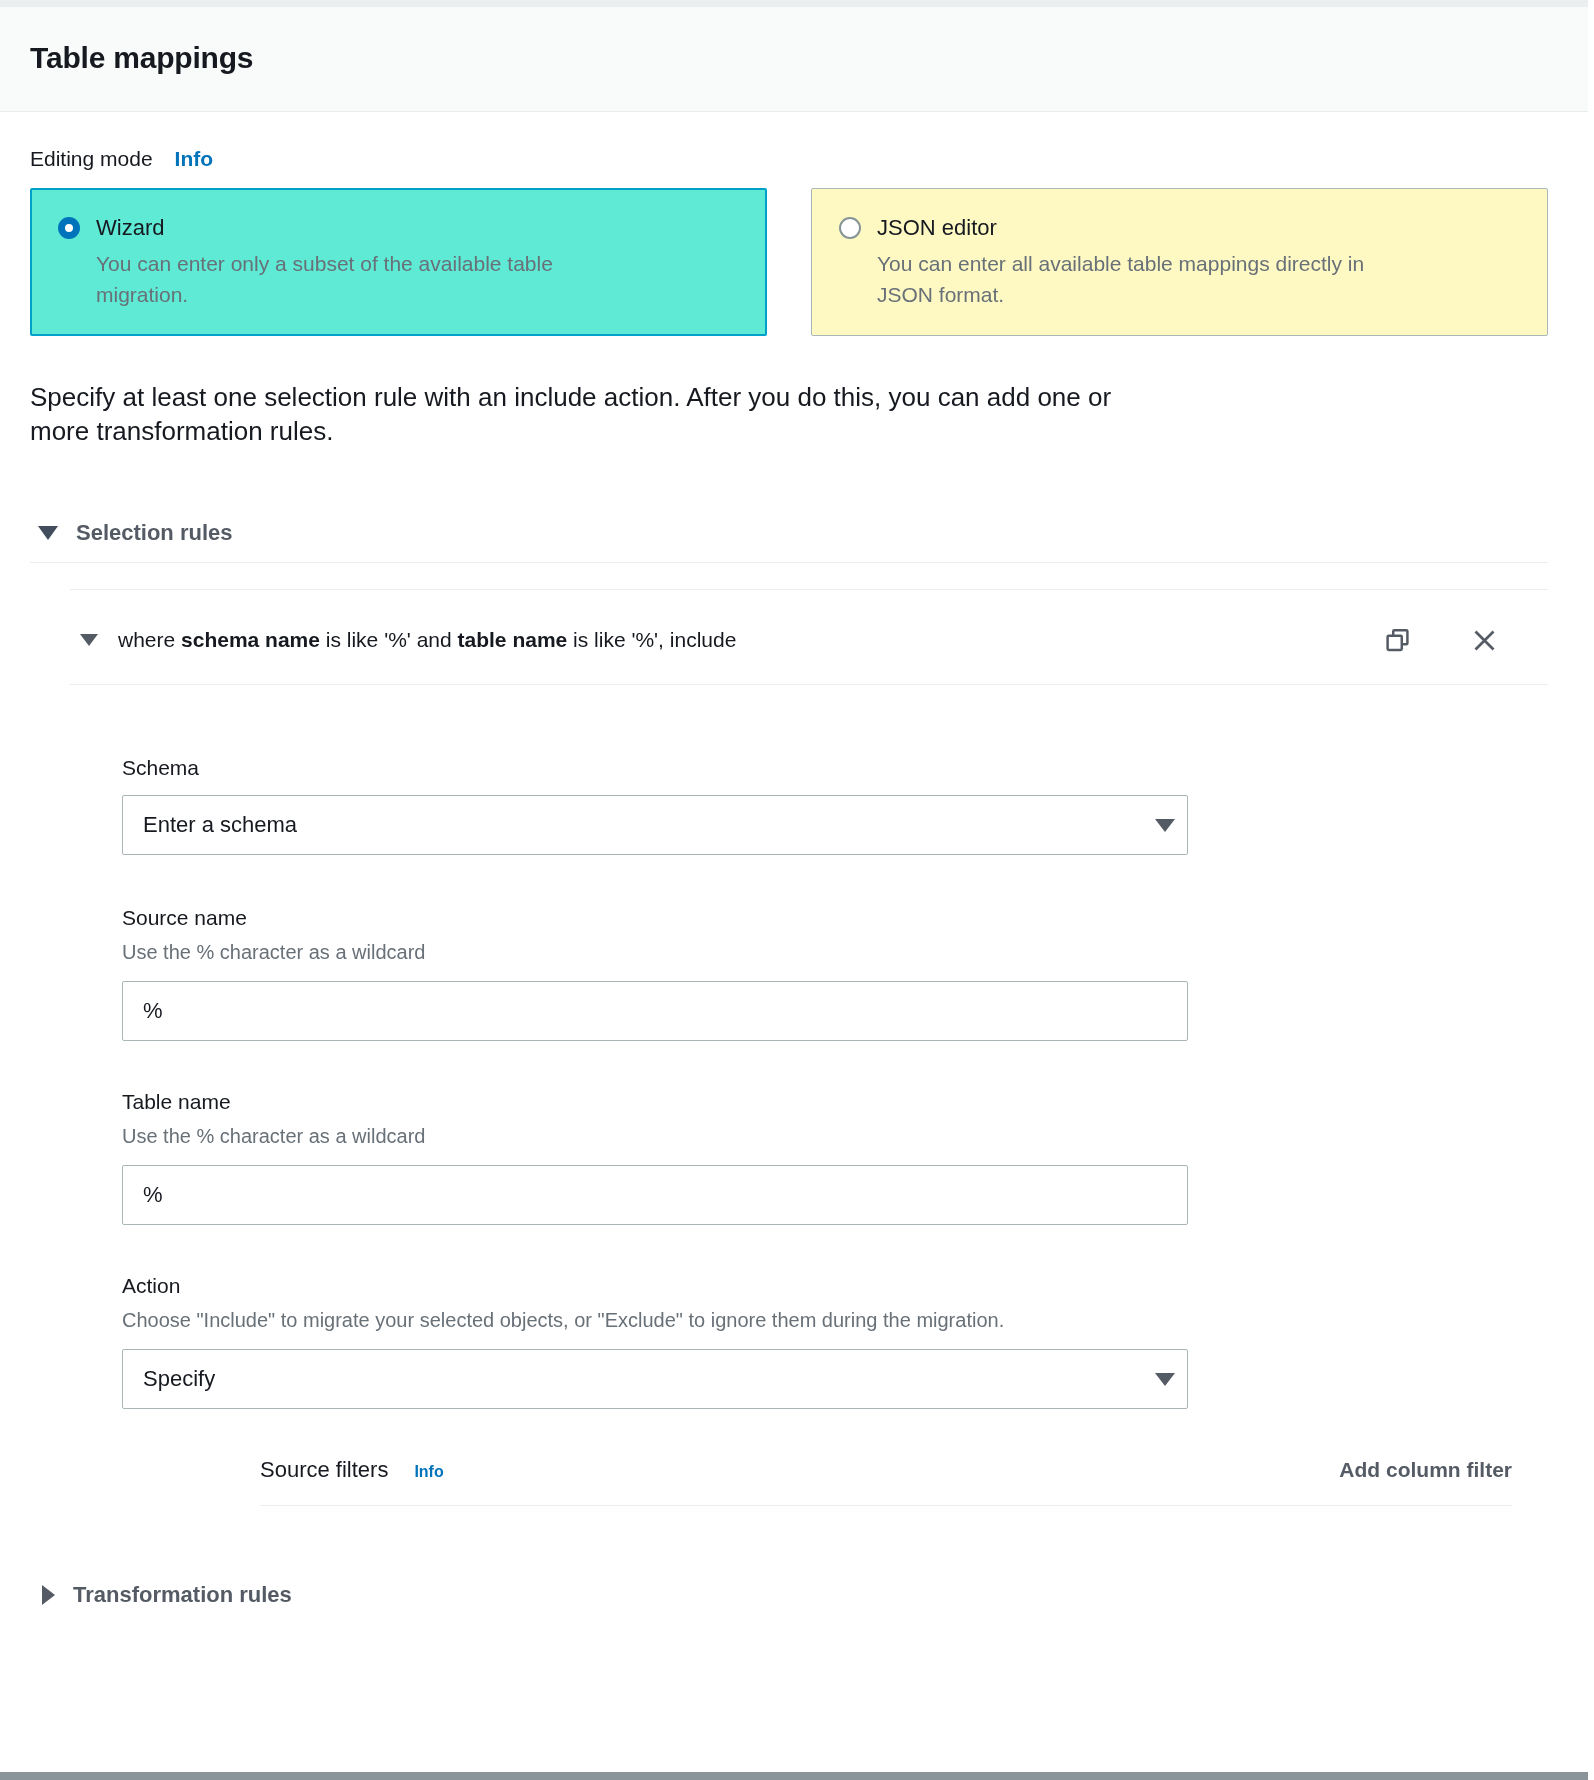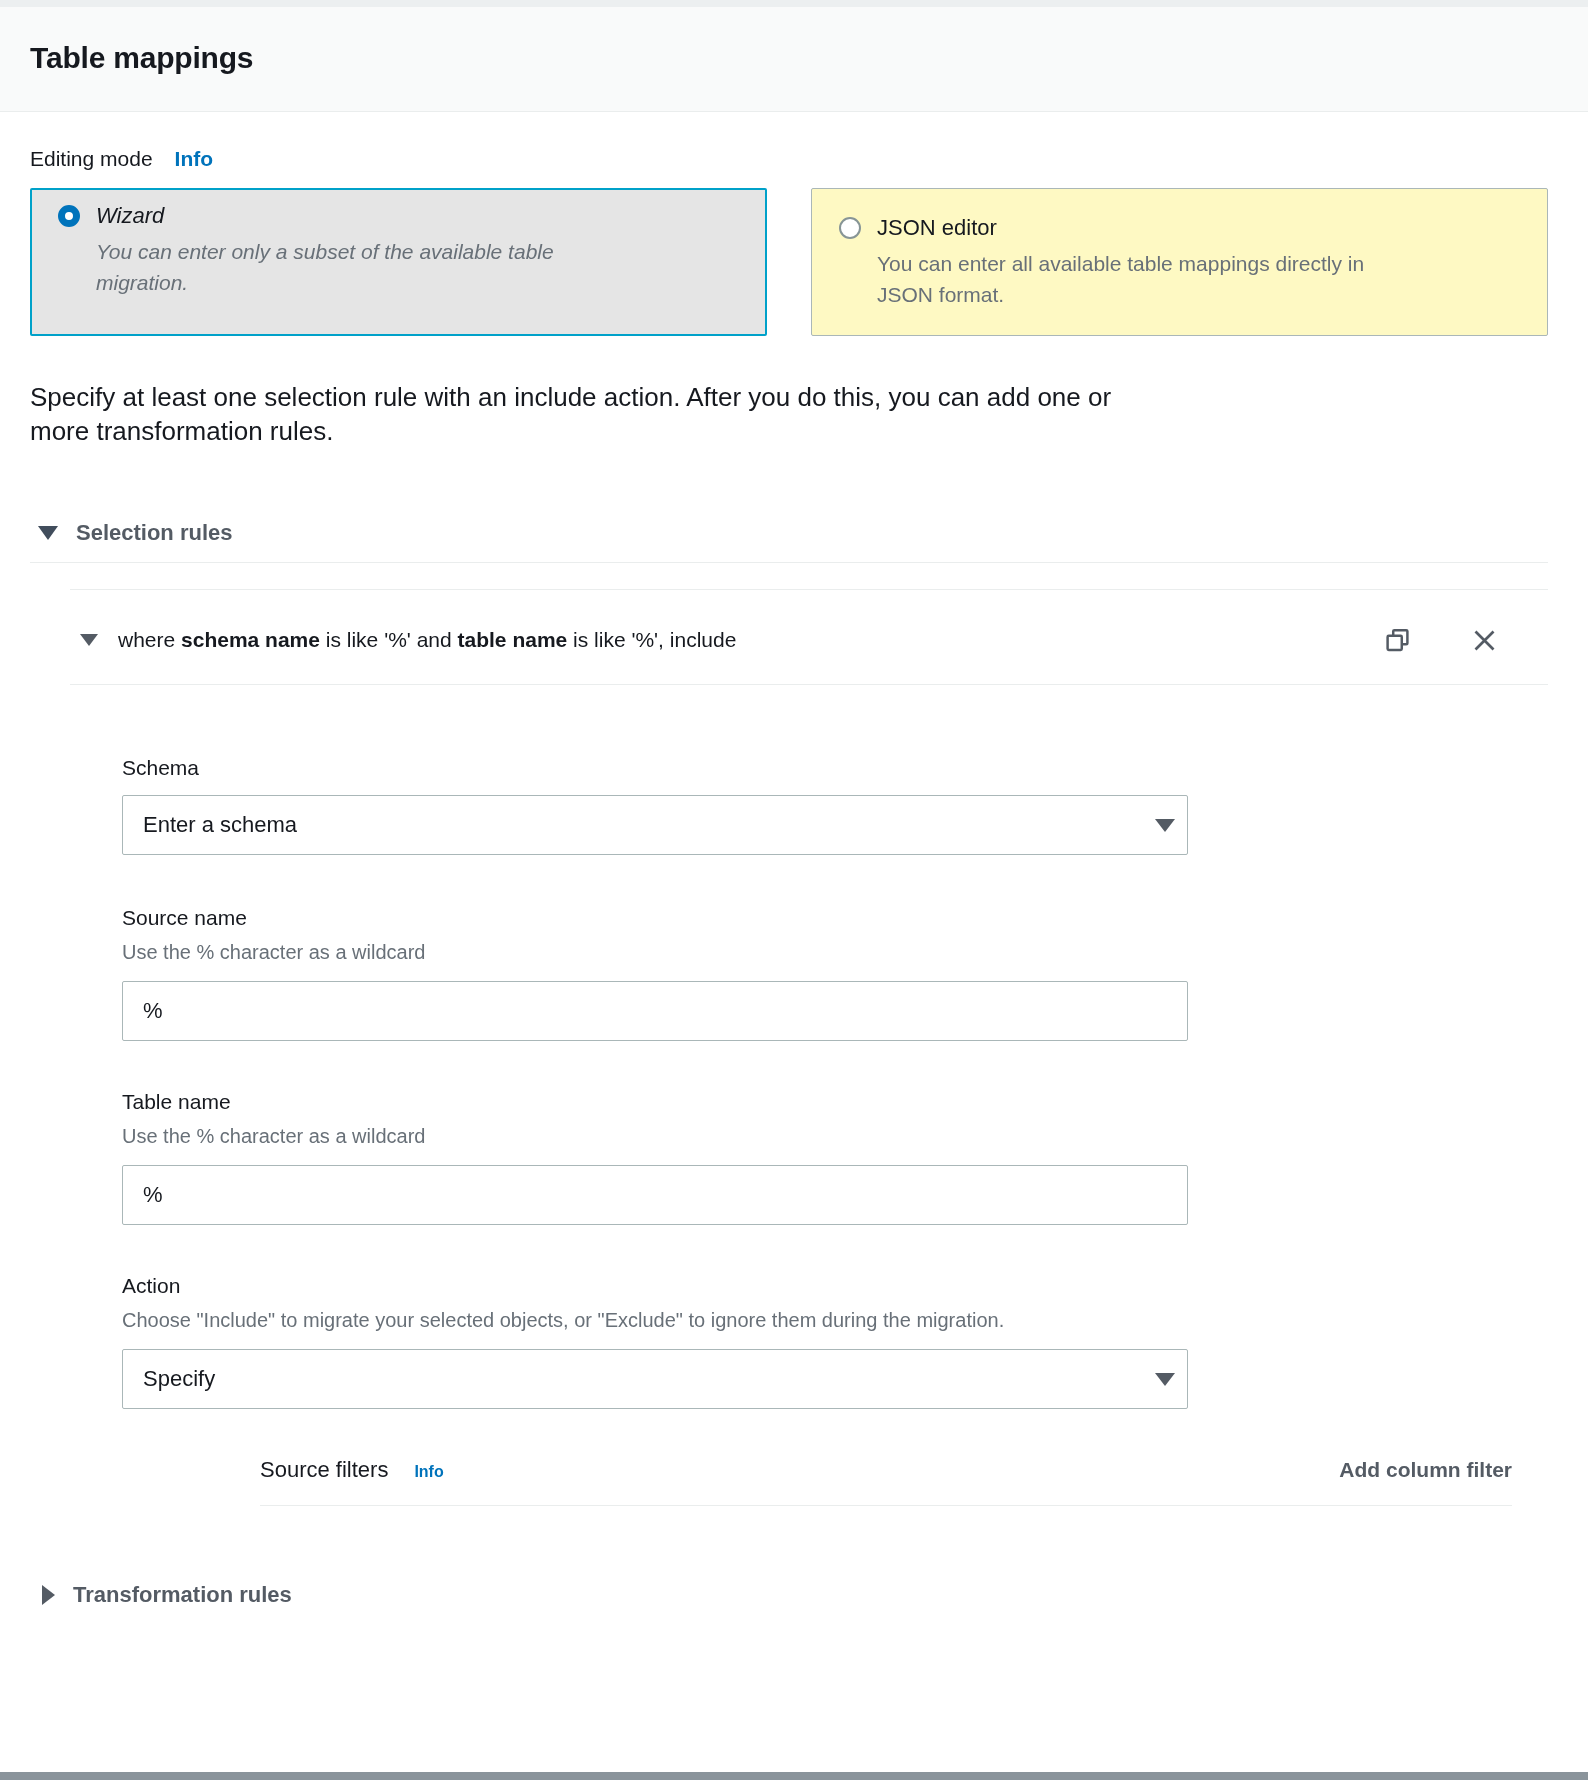--- a/index.html
+++ b/index.html
@@ -14,21 +14,21 @@
   .panel-header h1 { font-size:30px; font-weight:700; color:#16191f; letter-spacing:-0.2px; }
 
   .content { padding:0 40px 0 30px; }
 
   .field-label-row { margin-top:34px; font-size:21px; line-height:26px; }
   .label-text { color:#16191f; }
   .info-link { color:#0073bb; font-weight:700; text-decoration:none; margin-left:22px; cursor:pointer; }
 
   .cards { display:flex; gap:44px; margin-top:16px; }
   .card { flex:1; background:#fef9c3; border:1px solid #aab7b8; border-radius:2px; padding:25px 27px; display:flex; align-items:flex-start; }
-  .card.selected { background:#e5e5e5; border:2px solid #00a1c9; padding:12px 26px;font-style:italic; }
+  .card.selected { background:#5eead4; border:2px solid #00a1c9; padding:24px 26px; }
   .radio { flex:0 0 auto; width:22px; height:22px; border-radius:50%; background:#ffffff; border:2px solid #879596; margin-top:3px; }
   .radio.checked { border:7px solid #0073bb; }
   .card-text { margin-left:16px; }
   .card-title { font-size:22px; color:#16191f; line-height:28px; }
   .card-desc { font-size:21px; color:#687078; line-height:31px; margin-top:6px; max-width:515px; }
 
   .intro { margin-top:44px; width:1120px; font-size:26px; line-height:34px; color:#16191f; }
 
   .exp-header { display:flex; align-items:center; margin-top:70px; cursor:pointer; }
   .exp-header.collapsed { margin-top:74px; }

